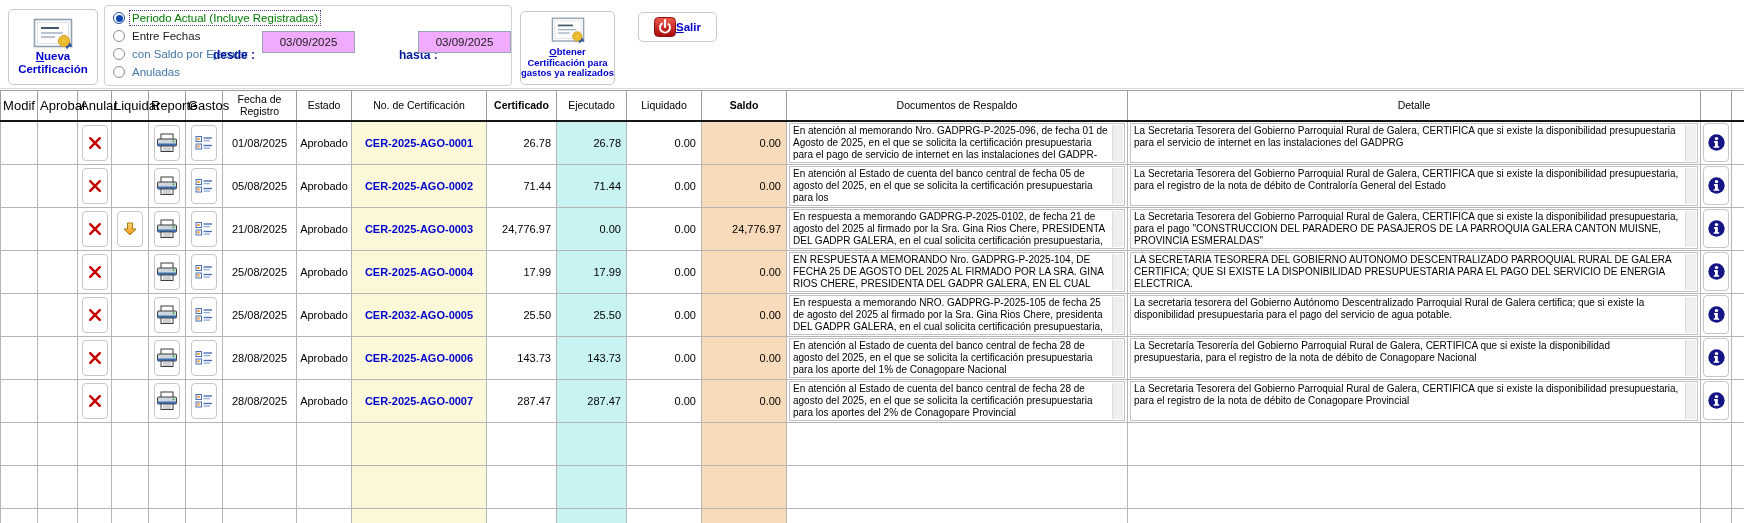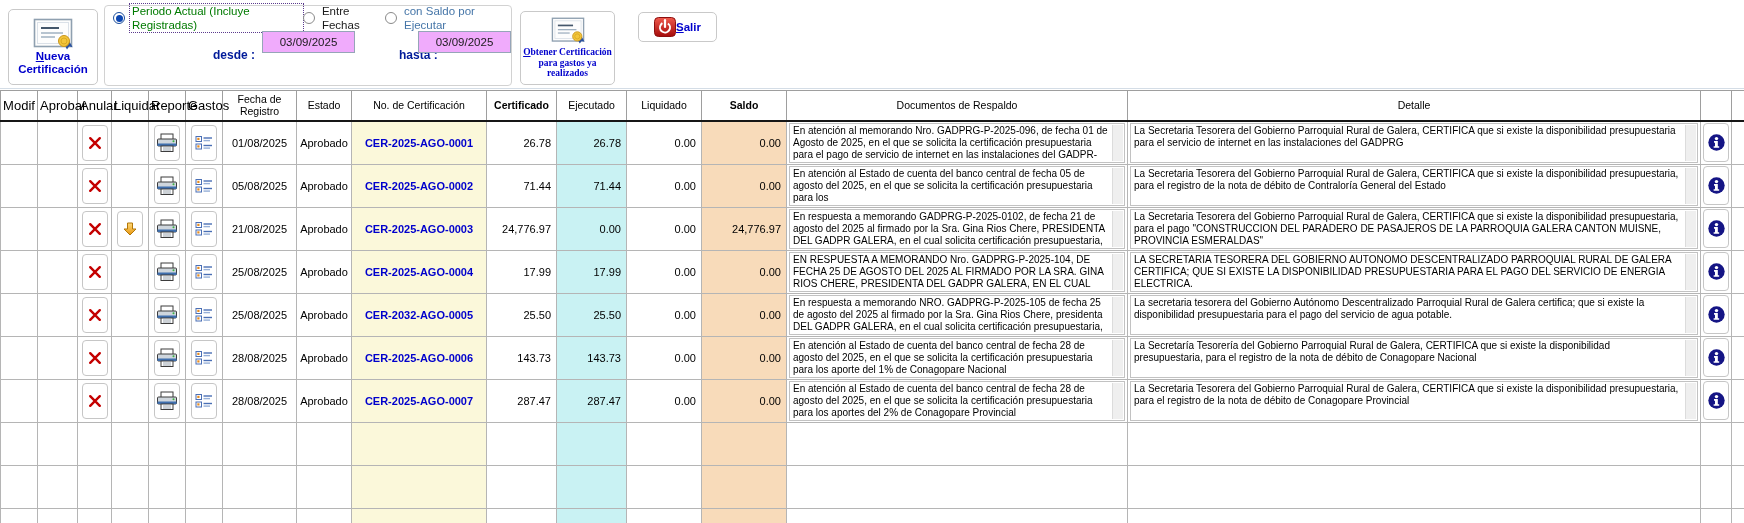--- a/index.html
+++ b/index.html
@@ -7,28 +7,28 @@
               font-family:"Liberation Sans", sans-serif; }
 
   
   .toolbar { position:absolute; left:0; top:0; width:1744px; height:89px;
              background:#fff; border-bottom:1px solid #d4dde6; }
   .tbtn { position:absolute; background:#fff; border:1px solid #c9c9c9; border-radius:5px;
           display:flex; align-items:center; justify-content:center; cursor:default; }
   #btn-new { left:8px; top:9px; width:90px; height:76px; flex-direction:column; gap:0; }
   #btn-new .lbl, #btn-obtener .lbl { color:var(--accent_blue); font-weight:bold; text-align:center; }
   #btn-new .lbl { font-size:11.5px; line-height:13px; }
-  #btn-obtener { left:520px; top:11px; width:95px; height:74px; flex-direction:column; gap:3px;font-family:Liberation Serif, serif; }
+  #btn-obtener { left:520px; top:11px; width:95px; height:74px; flex-direction:column; gap:3px; }
   #btn-obtener .lbl { font-size:9.5px; line-height:10.5px; font-weight:bold; }
   #btn-salir { left:638px; top:12px; width:79px; height:30px; }
   #btn-salir .lbl { color:var(--accent_blue); font-size:11.5px; font-weight:bold; }
 
   .groupbox { position:absolute; left:104px; top:5px; width:408px; height:81px;
               border:1px solid #d2d2d2; border-radius:4px; padding:3px 0 0 8px;
-              display:flex; flex-direction:row; }
+              display:flex; flex-direction:column; }
   .radio-row { height:18px; display:flex; align-items:center; gap:5px; }
   .rcirc { width:12px; height:12px; border-radius:50%; border:1px solid #8a8a8a;
            background:#fff; position:relative; flex:0 0 auto; }
   .rcirc.sel { border-color:#1c4f9c; }
   .rcirc.sel::after { content:""; position:absolute; left:1.5px; top:1.5px; width:7px; height:7px;
                       border-radius:50%; background:#0d47b1; }
   .radio-row span.rlbl { font-size:11.5px; line-height:14px; padding:0 2px; }
   .focusbox { outline:1px dotted #5b3a8e; }
 
   .datelbl { position:absolute; font-size:12px; font-weight:bold; color:var(--label_navy);margin-top:12px; }
@@ -139,20 +139,24 @@
     <span class="rlbl focusbox" style="color: rgb(0, 122, 0);">Periodo Actual (Incluye Registradas)</span>
   </div>
       <div class="radio-row">
     <span class="rcirc"></span>
     <span class="rlbl" style="color: rgb(26, 26, 26);">Entre Fechas</span>
   </div>
       <div class="radio-row">
     <span class="rcirc"></span>
     <span class="rlbl" style="color: rgb(70, 118, 168);">con Saldo por Ejecutar</span>
   </div>
+      <div class="radio-row">
+    <span class="rcirc"></span>
+    <span class="rlbl" style="color: rgb(70, 118, 168);">Anuladas</span>
+  </div>
     </div>
 
   <span class="datelbl" id="lbl-desde">desde :</span>
   <input class="datebox" id="inp-desde" readonly="" value="03/09/2025" style="">
   <span class="datelbl" id="lbl-hasta">hasta :</span>
   <input class="datebox" id="inp-hasta" readonly="" value="03/09/2025" style="">
 
   <div class="tbtn" id="btn-obtener">
     <svg width="34" height="27">
         <use href="#sym-cert"></use>

